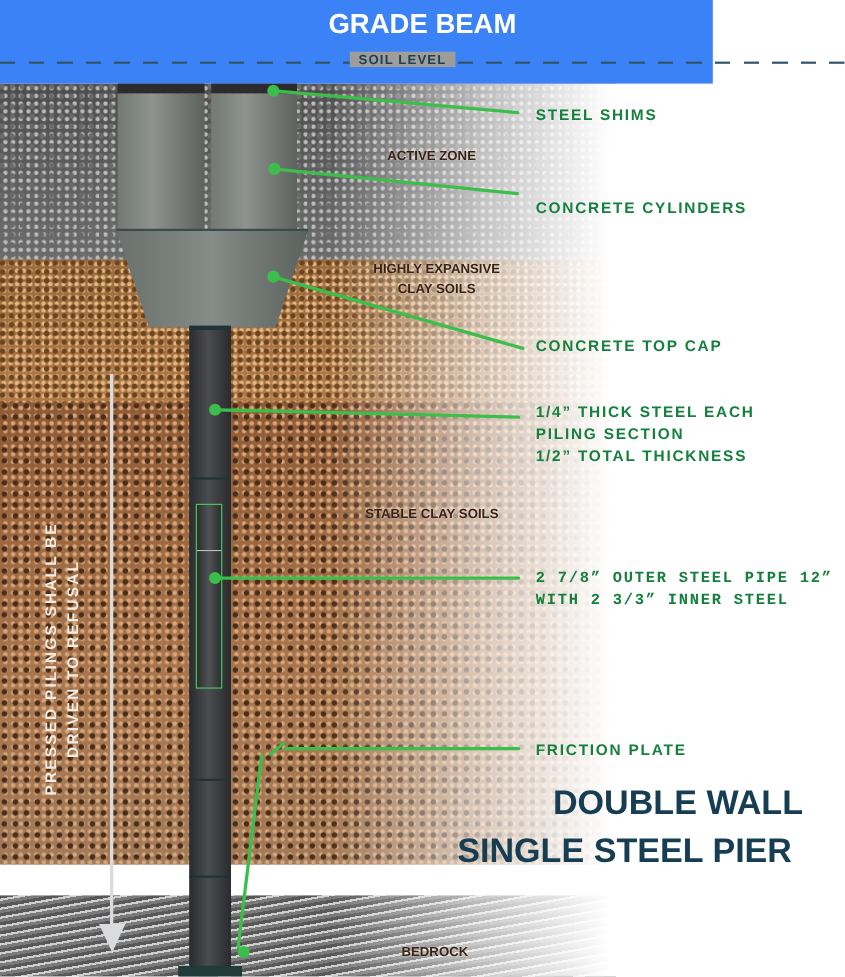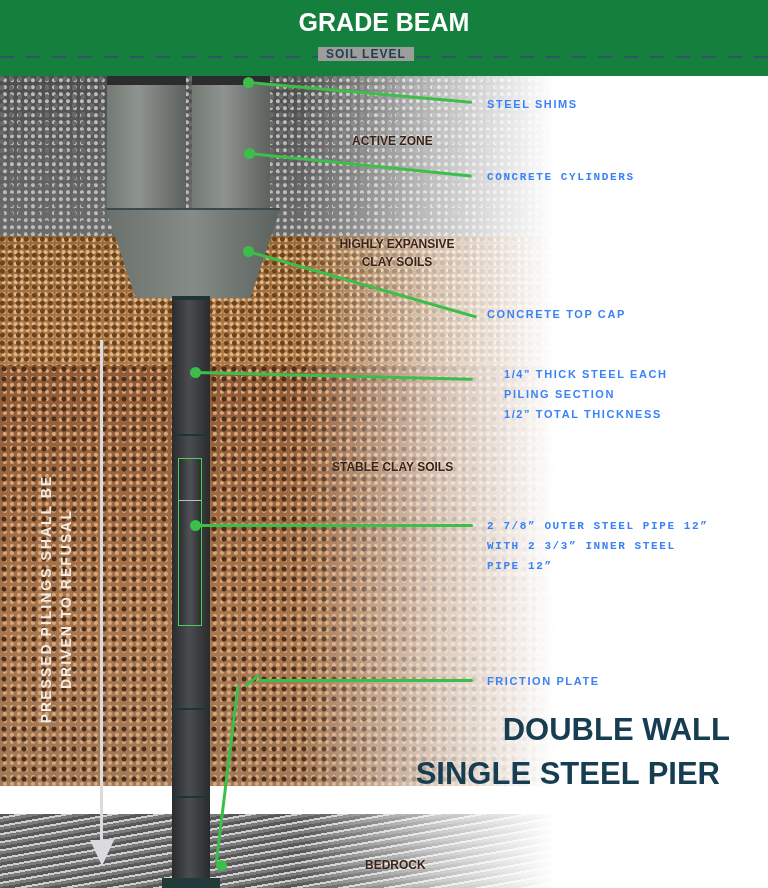--- a/index.html
+++ b/index.html
@@ -1,20 +1,20 @@
 <!DOCTYPE html>
 <html><head>
 <meta charset="utf-8">
 <style>
   html, body { margin:0; padding:0; }
   body { width:768px; height:888px; overflow:hidden; background:#ffffff; font-family:"Liberation Sans", sans-serif; }
   .stage { position:relative; width:768px; height:888px; overflow:hidden; background:#fff; }
 
   
-  .grade-beam { position:absolute; left:0; top:0; width:768px; height:76px; background:#15803d; }
+  .grade-beam { position:absolute; left:0; top:0; width:648px; height:76px; background:#3b82f6; }
   .grade-title { position:absolute; left:0; top:8px; width:768px; text-align:center; color:#ffffff; font-weight:bold; font-size:25px; letter-spacing:0px; }
   .soil-line { position:absolute; left:0; top:56px; width:768px; height:2px;
     background: repeating-linear-gradient(90deg, #2f5566 0 14px, transparent 14px 26px); }
   .soil-label { position:absolute; left:318px; top:47px; padding:0 8px; background:#9d9d9b; color:#1f3e52; font-weight:bold; font-size:12px; letter-spacing:1px; }
 
   
   .soil { position:absolute; left:0; top:76px; width:768px; height:812px; }
   .layer-active { position:absolute; left:0; top:0; width:560px; height:170px;
     background:
       radial-gradient(circle at 20% 30%, #6a6a6a 0 2px, transparent 3px) 0 0/9px 9px,
@@ -61,21 +61,21 @@
     transform-origin:0 0; transform: rotate(-90deg) translate(-236px, 0);
     color:#f2ece6; font-weight:bold; font-size:14px; letter-spacing:2px; text-align:center; line-height:20px; }
 
   
   .soil-tag { position:absolute; color:#3b2214; font-weight:bold; font-size:12px; text-align:center; line-height:18px;
     text-shadow:0 0 2px rgba(255,255,255,0.6); }
 
   
   .leader { position:absolute; height:3px; background:#3cbf4a; transform-origin:0 50%; border-radius:2px; }
   .dot { position:absolute; width:11px; height:11px; border-radius:50%; background:#3cbf4a; }
-  .callout { position:absolute; left:487px; color:#3b82f6; font-weight:bold; font-size:11px; letter-spacing:1.6px; line-height:20px; }
+  .callout { position:absolute; left:487px; color:#15803d; font-weight:bold; font-size:14px; letter-spacing:1.6px; line-height:20px; }
 
   .title { position:absolute; right:38px; top:708px; text-align:right; color:#173d52; font-weight:bold; font-size:31px; line-height:44px; }
 </style>
 </head>
 <body>
 
 <div class="stage">
 
   <div class="soil">
     <div class="layer-active"></div>
@@ -138,35 +138,34 @@
   <div class="leader" style="left:195px;top:524px;width:278px;transform:rotate(0deg);"></div>
 
   <div class="leader" style="left:258px;top:679px;width:215px;"></div>
   <div class="leader" style="left:238px;top:684px;width:178px;transform:rotate(97deg);"></div>
   <div class="leader" style="left:245px;top:685px;width:18px;transform:rotate(-40deg);"></div>
   <div class="dot" style="left:216px;top:860px;"></div>
 
   <div class="callout" style="top:94px;">
     <div>STEEL SHIMS</div>
   </div>
-  <div class="callout" style="top:167px;font-family:Liberation Mono, monospace;">
+  <div class="callout" style="top:179px;">
     <div>CONCRETE CYLINDERS</div>
   </div>
   <div class="callout" style="top:304px;">
     <div>CONCRETE TOP CAP</div>
   </div>
-  <div class="callout" style="top:364px;margin-left:17px;">
+  <div class="callout" style="top:364px;">
     <div>1/4” THICK STEEL EACH</div>
     <div>PILING SECTION</div>
     <div>1/2” TOTAL THICKNESS</div>
   </div>
   <div class="callout" style="top:516px;font-family:Liberation Mono, monospace;">
     <div>2 7/8” OUTER STEEL PIPE 12”</div>
     <div>WITH 2 3/3” INNER STEEL</div>
-    <div>PIPE 12”</div>
   </div>
   <div class="callout" style="top:671px;">
     <div>FRICTION PLATE</div>
   </div>
 
   <div class="title">
     <div>DOUBLE WALL</div>
     <div style="margin-right:10px;">SINGLE STEEL PIER</div>
   </div>
 </div>

